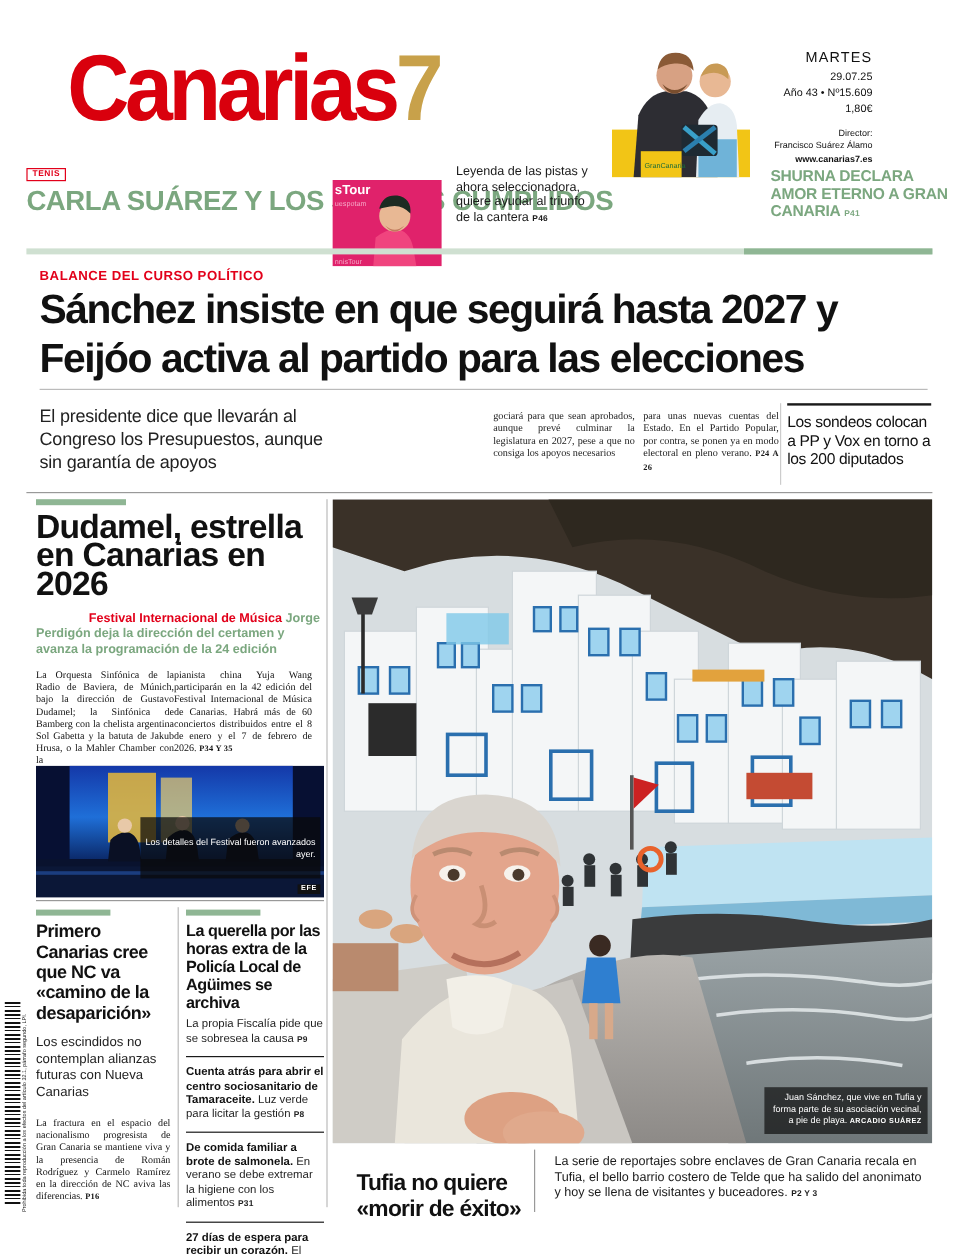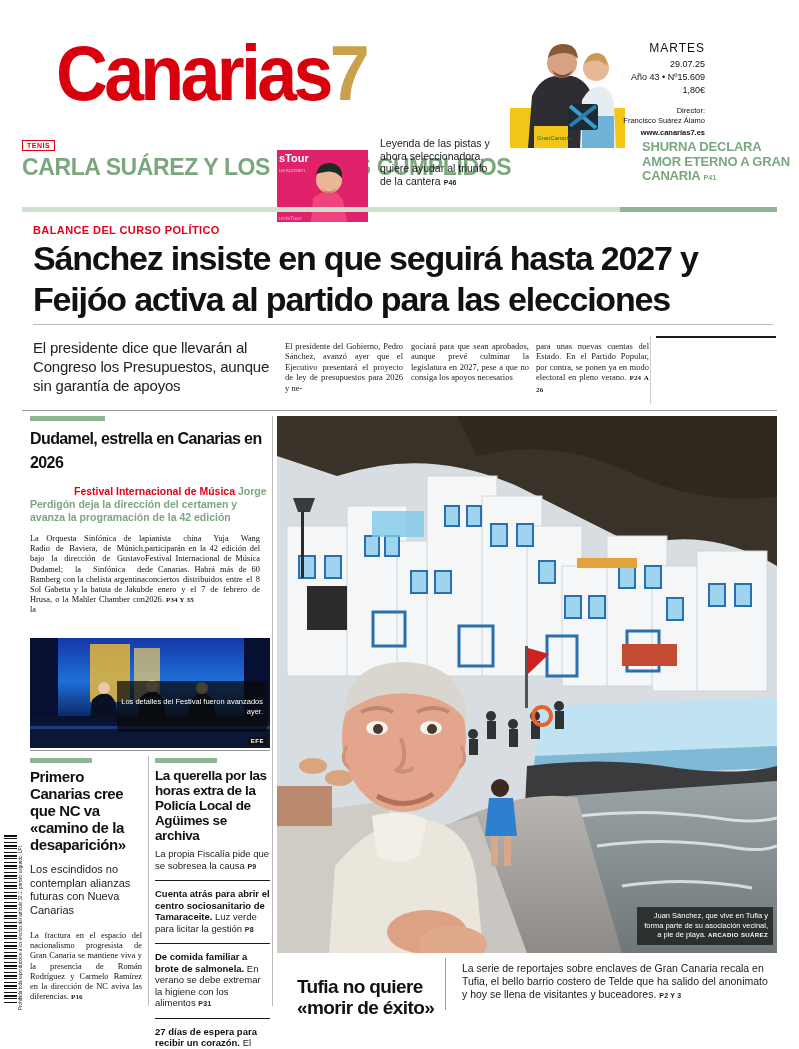--- a/index.html
+++ b/index.html
@@ -3,21 +3,21 @@
 <meta charset="utf-8">
 <style>
   html,body{margin:0;padding:0;background:#fff;}
   body{width:799px;height:1049px;overflow:hidden;
        font-family:"Liberation Sans", sans-serif;color:#111;}
   .page{position:relative;width:799px;height:1049px;background:#fff;}
   .serif{font-family:"Liberation Serif",serif;}
   .pg{font-weight:bold;font-size:7px;letter-spacing:.2px;}
 
   
-  .masthead{position:absolute;left:0;top:0;width:727px;height:128px;}
+  .masthead{position:absolute;left:0;top:0;width:727px;height:128px;padding-left:22px;}
   .logo{position:absolute;left:56px;top:34px;font-size:78px;line-height:78px;
         font-weight:bold;letter-spacing:-4px;color:#d9000d;
         font-family:"Liberation Sans Narrow","Liberation Sans",sans-serif;
         transform:scaleX(.92);transform-origin:left top;}
   .logo .seven{color:#c8a14a;}
   .hdr-info{position:absolute;right:22px;top:42px;width:150px;text-align:right;
             font-size:9px;line-height:13px;color:#111;}
   .hdr-info .day{font-size:12px;font-weight:normal;letter-spacing:1px;margin-bottom:3px;}
   .hdr-info .dir{margin-top:9px;font-size:7.5px;line-height:10px;}
   .hdr-info .web{font-weight:bold;font-size:7.5px;}
@@ -56,21 +56,21 @@
   .sondeo .top{height:2px;background:#1a1a1a;margin-bottom:6px;}
   .sondeo .t{font-size:13px;line-height:15.5px;letter-spacing:-.3px;color:#111;}
 
   
   .div-main{position:absolute;left:22px;top:410px;width:755px;height:1px;background:#999;}
   .vdiv{position:absolute;width:1px;background:#bbb;}
 
   
   .dud{position:absolute;left:30px;top:416px;width:240px;}
   .dud .gbar{width:75px;height:5px;background:#8fb694;margin-bottom:6px;}
-  .dud h2{margin:0;font-size:16px;line-height:24px;font-weight:bold;
+  .dud h2{margin:0;font-size:28px;line-height:24px;font-weight:bold;
           letter-spacing:-.6px;color:#111;}
   .dud .sub{margin-top:10px;font-size:10.5px;line-height:13px;font-weight:bold;
             color:#7ba77f;}
   .dud .sub b{color:#e2001a;padding-left:44px;}
   .dud .cols{margin-top:10px;display:flex;gap:0;}
   .dud .cols div{width:115px;font-size:8.4px;line-height:10.2px;text-align:justify;}
   .dud-photo{position:absolute;left:30px;top:638px;width:240px;height:110px;overflow:hidden;}
   .dud-cap{position:absolute;right:3px;bottom:16px;width:142px;background:rgba(10,10,10,.72);
            color:#fff;font-size:7.5px;line-height:9.5px;padding:16px 4px;text-align:right;}
   .dud-credit{position:absolute;right:3px;bottom:3px;background:#111;color:#fff;
@@ -184,42 +184,42 @@
   </div>
   <div class="strip-green"></div>
   <div class="hdr-strip2"></div>
 
   <div class="kicker">BALANCE DEL CURSO POLÍTICO</div>
   <div class="headline">Sánchez insiste en que seguirá hasta 2027 y Feijóo activa al partido para las elecciones</div>
   <div class="hl-rule"></div>
 
   <div class="deck">El presidente dice que llevarán al Congreso los Presupuestos, aunque sin garantía de apoyos</div>
 
-  <div class="bodycol serif c1">El presidente del Gobierno, Pedro Sánchez, avanzó ayer que el Ejecutivo presentará el proyecto de ley de presupuestos para 2026 y ne-</div>
   <div class="bodycol serif c2">gociará para que sean aprobados, aunque prevé culminar la legislatura en 2027, pese a que no consiga los apoyos necesarios</div>
   <div class="bodycol serif c3">
     <span>para unas nuevas cuentas del Estado. En el Partido Popular, por contra, se ponen ya en modo electoral en pleno verano.</span>
     <span class="pg">P24 A 26</span>
   </div>
 
   <div class="sondeo">
     <div class="top"></div>
+    <div class="t">Los sondeos colocan a PP y Vox en torno a los 200 diputados</div>
   </div>
 
   <div class="div-main"></div>
   <div class="vdiv" style="left:272px;top:416px;height:590px;"></div>
   <div class="vdiv" style="left:148px;top:756px;height:250px;"></div>
   <div class="vdiv" style="left:650px;top:336px;height:68px;background:#ccc;"></div>
   <div style="position:absolute;left:30px;top:750px;width:240px;height:1px;background:#999;"></div>
 
   <div class="dud">
     <div class="gbar"></div>
     <h2>Dudamel, estrella en Canarias en 2026</h2>
     <div class="sub">
-      <b>Festival Internacional de Música</b><span> Jorge Perdigón deja la dirección del certamen y avanza la programación de la 42 edición</span>
+      <b>Festival Internacional de Música</b><span> Jorge Perdigón deja la dirección del certamen y avanza la programación de la 24 edición</span>
     </div>
     <div class="cols serif">
       <div>La Orquesta Sinfónica de la Radio de Baviera, de Múnich, bajo la dirección de Gustavo Dudamel; la Sinfónica de Bamberg con la chelista argentina Sol Gabetta y la batuta de Jakub Hrusa, o la Mahler Chamber con la</div>
       <div>
         <span>pianista china Yuja Wang participarán en la 42 edición del Festival Internacional de Música de Canarias. Habrá más de 60 conciertos distribuidos entre el 8 de enero y el 7 de febrero de 2026.</span>
         <span class="pg">P34 Y 35</span>
       </div>
     </div>
   </div>
 

